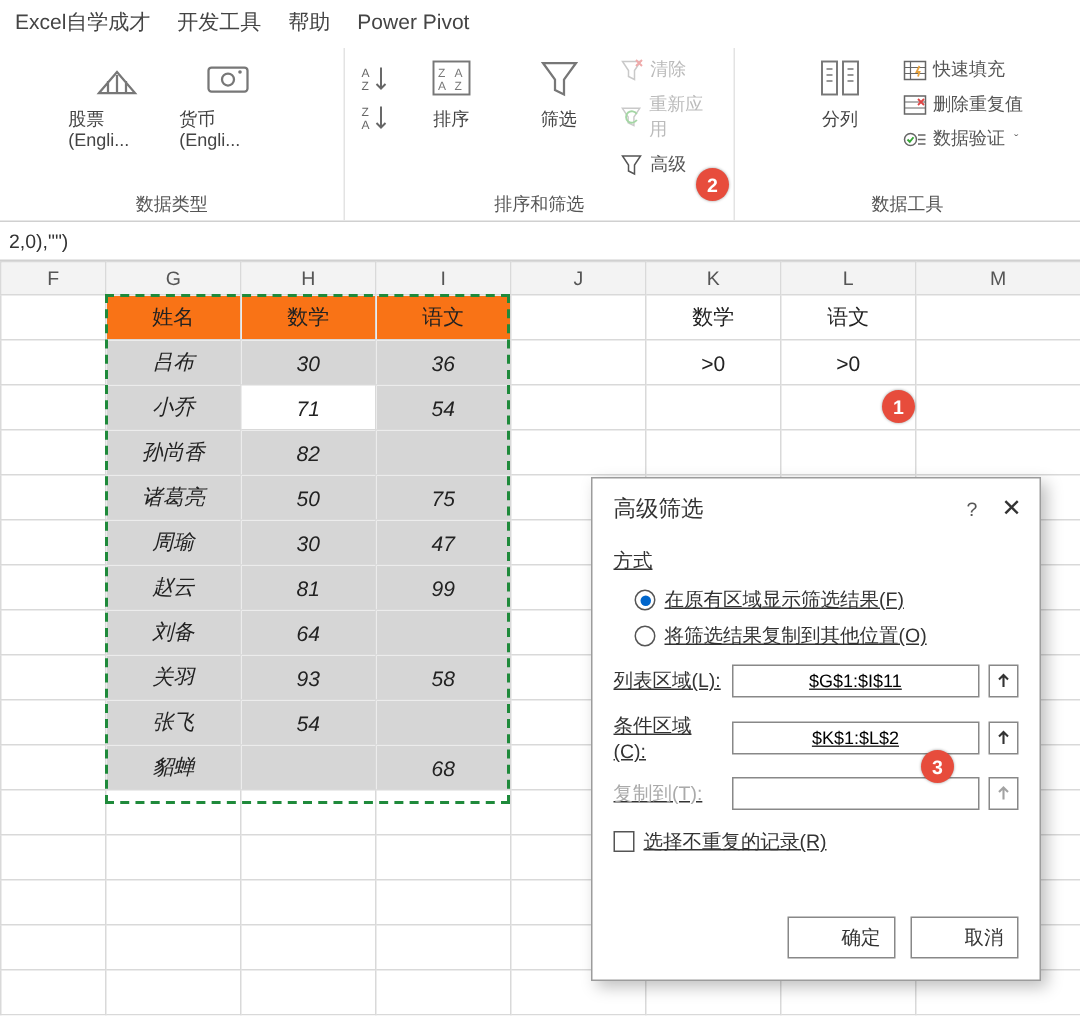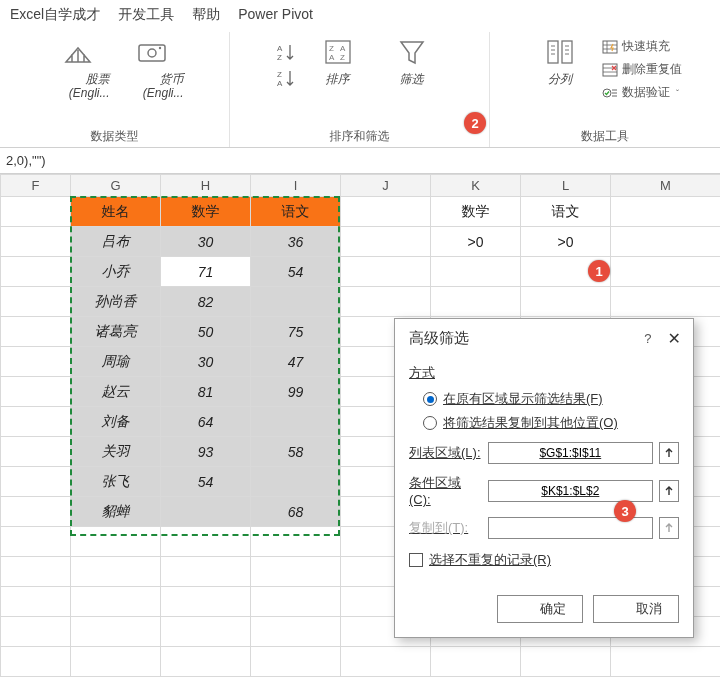--- a/index.html
+++ b/index.html
@@ -53,21 +53,21 @@
   .big-btn {
     display: flex;
     flex-direction: column;
     align-items: center;
     gap: 4px;
     width: 64px;
     color: #444;
     font-size: 12px;
   }
   .big-btn svg, .big-btn .icon-box { width: 32px; height: 32px; }
-  .big-btn .lbl { text-align: right; line-height: 1.2; font-style: italic; }
+  .big-btn .lbl { text-align: left; line-height: 1.2; }
   .small-stack {
     display: flex;
     flex-direction: column;
     gap: 6px;
     font-size: 12px;
     color: #555;
   }
   .small-item { display: flex; align-items: center; gap: 4px; }
   .small-item svg { width: 16px; height: 16px; }
   .disabled { color: #bbb; }
@@ -188,29 +188,29 @@
     flex:1; height:22px; border:1px solid #888; padding:0 4px; font-size:12px;
     font-family: inherit;
     text-align: center;
   }
   .refbtn {
     width:22px; height:22px; border:1px solid #888; background:#fff;
     display:flex; align-items:center; justify-content:center;
   }
   .form-row.disabled .lbl { color:#aaa; }
   .form-row.disabled input { background:#fff; color:#aaa; }
-  .chk-row { display:flex; align-items:center; gap:6px; margin:12px 0 8px 0; }
+  .chk-row { display:flex; align-items:center; gap:6px; margin:12px 0 23px 0; }
   .chk {
     width:14px; height:14px; border:1px solid #555; background:#fff;
   }
   .dlg-buttons {
     display:flex; justify-content:flex-end; gap:10px; padding:8px 14px 14px 0;
   }
   .dlg-buttons button {
-    width:86px; height:28px; border:1px solid #888; background:#fff;
+    width:72px; height:28px; border:1px solid #888; background:#fff;
     font-family:inherit; font-size:13px; color:#333;padding-left:32px;
   }
 </style>
 </head>
 <body>
 
 <div class="tabs">
   <span class="tab">Excel自学成才</span>
   <span class="tab">开发工具</span>
   <span class="tab">帮助</span>
@@ -261,20 +261,42 @@
             <text x="18" y="15" font-size="8" fill="#777">A</text>
             <text x="18" y="24" font-size="8" fill="#777">Z</text>
           </svg>
         <span class="lbl">排序</span>
       </div>
       <div class="big-btn">
         <svg viewBox="0 0 32 32">
             <path d="M5 6 H27 L19 17 V27 L13 24 V17 Z" fill="none" stroke="#777" stroke-width="1.5"></path>
           </svg>
         <span class="lbl">筛选</span>
+      </div>
+      <div class="small-stack" style="padding-top:2px">
+        <div class="small-item disabled">
+          <svg viewBox="0 0 16 16">
+              <path d="M2 2 H14 L10 8 V14 L6 12 V8 Z" fill="none" stroke="#888" stroke-width="1"></path>
+              <path d="M11 1 L15 5 M15 1 L11 5" stroke="#d44" stroke-width="1.3"></path>
+            </svg>
+          <span>清除</span>
+        </div>
+        <div class="small-item disabled">
+          <svg viewBox="0 0 16 16">
+              <path d="M2 2 H14 L10 8 V14 L6 12 V8 Z" fill="none" stroke="#888" stroke-width="1"></path>
+              <path d="M12 10 A4 4 0 1 1 12 6" fill="none" stroke="#37a637" stroke-width="1.3"></path>
+            </svg>
+          <span>重新应用</span>
+        </div>
+        <div class="small-item">
+          <svg viewBox="0 0 16 16">
+              <path d="M2 2 H14 L10 8 V14 L6 12 V8 Z" fill="none" stroke="#555" stroke-width="1"></path>
+            </svg>
+          <span>高级</span>
+        </div>
       </div>
     </div>
     <div class="group-label">排序和筛选</div>
   </div>
 
   <div class="group" style="flex:1;border-right:none">
     <div class="grp-body">
       <div class="big-btn">
         <svg viewBox="0 0 32 32">
             <rect x="4" y="5" width="10" height="22" fill="none" stroke="#777" stroke-width="1.3"></rect>

